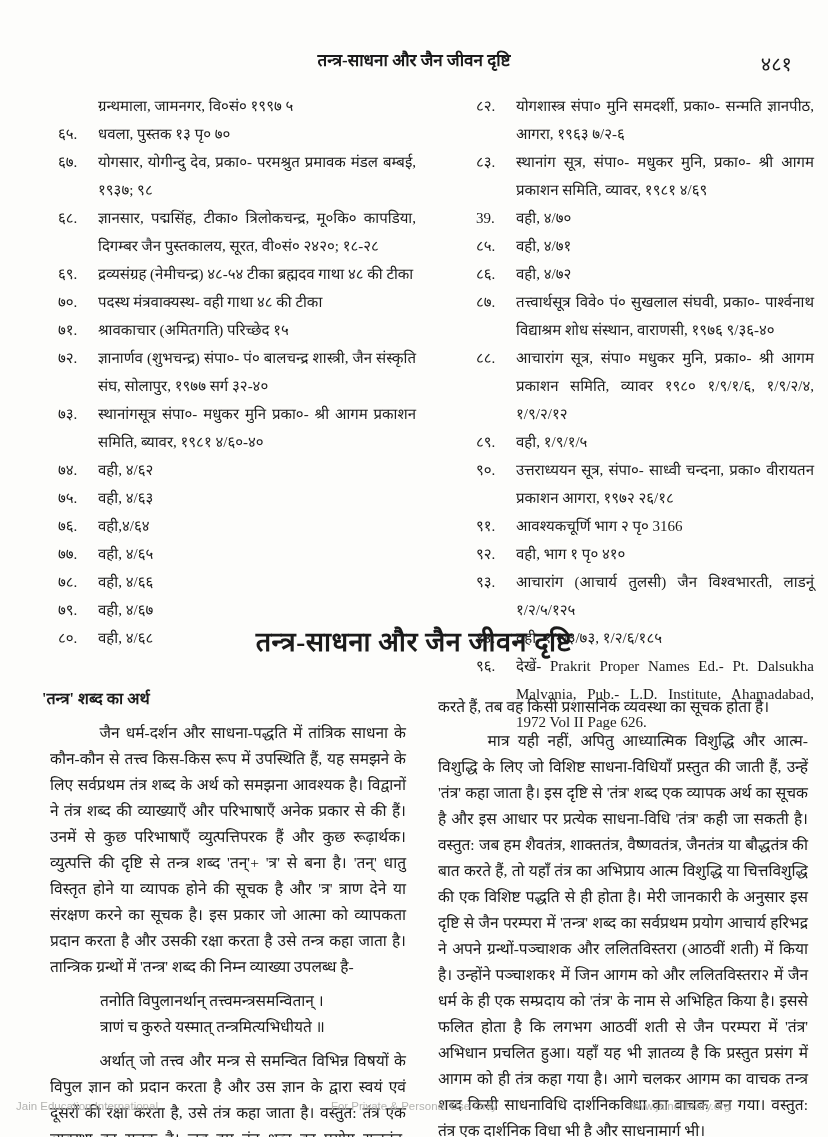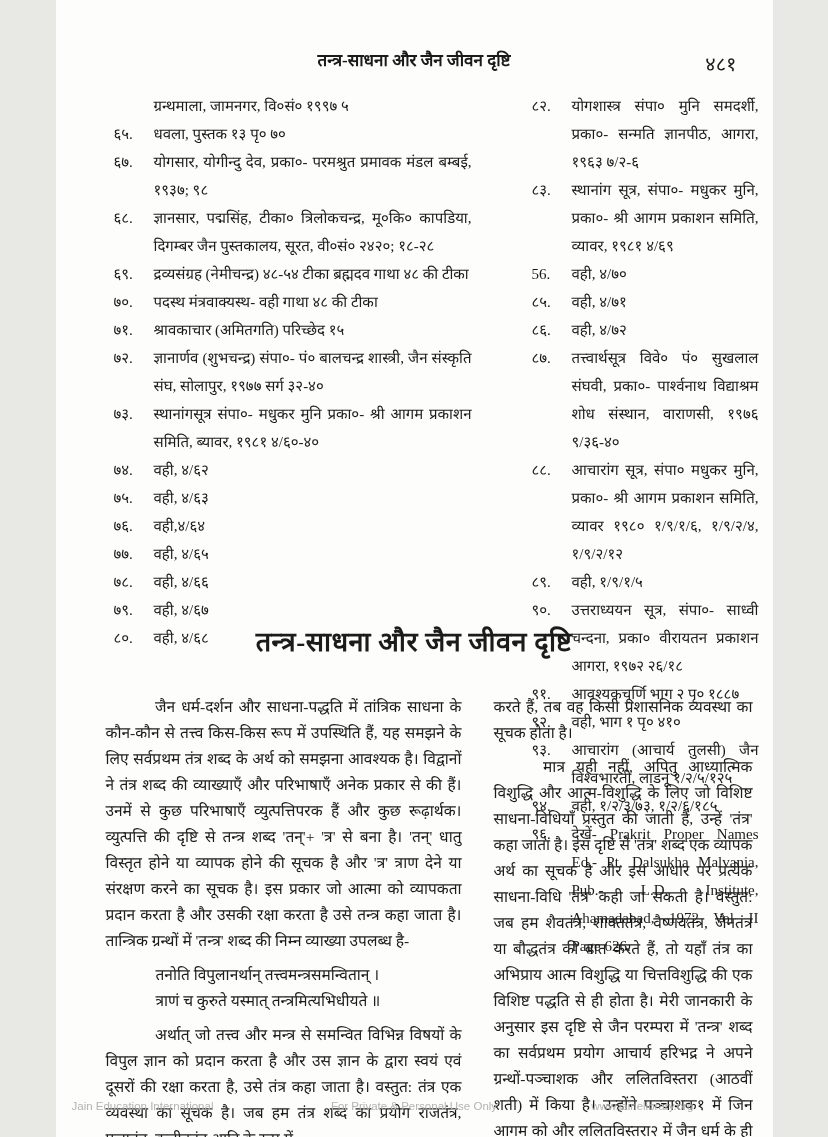--- a/index.html
+++ b/index.html
@@ -1,18 +1,18 @@
 <!DOCTYPE html>
 <html lang="hi"><head>
 <meta charset="utf-8">
 <style>
   html,body{margin:0;padding:0;background:#e8e8e4;}
   .page{
     position:relative;
-    width:717px;height:1137px;
+    width:828px;height:1137px;
     margin:0 auto;
     background:#fdfdfb;
     color:#1b1b1b;
     font-family:"Liberation Serif","DejaVu Serif",serif;
     overflow:hidden;
     box-sizing:border-box;
   }
   
   .running-header{
     position:absolute;top:48px;left:0;right:0;
@@ -195,21 +195,21 @@
           <span class="ref-num">८२.</span>
           <span class="ref-text">योगशास्त्र संपा० मुनि समदर्शी, प्रका०- सन्मति ज्ञानपीठ, आगरा, १९६३ ७/२-६</span>
         </div>
 
         <div class="ref-item">
           <span class="ref-num">८३.</span>
           <span class="ref-text">स्थानांग सूत्र, संपा०- मधुकर मुनि, प्रका०- श्री आगम प्रकाशन समिति, व्यावर, १९८१ ४/६९</span>
         </div>
 
         <div class="ref-item">
-          <span class="ref-num">56.</span>
+          <span class="ref-num">39.</span>
           <span class="ref-text">वही, ४/७०</span>
         </div>
 
         <div class="ref-item">
           <span class="ref-num">८५.</span>
           <span class="ref-text">वही, ४/७१</span>
         </div>
 
         <div class="ref-item">
           <span class="ref-num">८६.</span>
@@ -231,21 +231,21 @@
           <span class="ref-text">वही, १/९/१/५</span>
         </div>
 
         <div class="ref-item">
           <span class="ref-num">९०.</span>
           <span class="ref-text">उत्तराध्ययन सूत्र, संपा०- साध्वी चन्दना, प्रका० वीरायतन प्रकाशन आगरा, १९७२ २६/१८</span>
         </div>
 
         <div class="ref-item">
           <span class="ref-num">९१.</span>
-          <span class="ref-text">आवश्यकचूर्णि भाग २ पृ० १८८७</span>
+          <span class="ref-text">आवश्यकचूर्णि भाग २ पृ० 3166</span>
         </div>
 
         <div class="ref-item">
           <span class="ref-num">९२.</span>
           <span class="ref-text">वही, भाग १ पृ० ४१०</span>
         </div>
 
         <div class="ref-item">
           <span class="ref-num">९३.</span>
           <span class="ref-text">आचारांग (आचार्य तुलसी) जैन विश्वभारती, लाडनूं १/२/५/१२५</span>
@@ -260,20 +260,21 @@
           <span class="ref-num">९६.</span>
           <span class="ref-text">देखें- Prakrit Proper Names Ed.- Pt. Dalsukha Malvania, Pub.- L.D. Institute, Ahamadabad, 1972 Vol II Page 626.</span>
         </div>
       </div>
   </div>
 
   <div class="article-heading">तन्त्र-साधना और जैन जीवन दृष्टि</div>
 
   <div class="body-cols">
     <div class="body-col body-col-left">
+      <p class="subheading">'तन्त्र' शब्द का अर्थ</p>
       <p class="para indent">जैन धर्म-दर्शन और साधना-पद्धति में तांत्रिक साधना के कौन-कौन से तत्त्व किस-किस रूप में उपस्थिति हैं, यह समझने के लिए सर्वप्रथम तंत्र शब्द के अर्थ को समझना आवश्यक है। विद्वानों ने तंत्र शब्द की व्याख्याएँ और परिभाषाएँ अनेक प्रकार से की हैं। उनमें से कुछ परिभाषाएँ व्युत्पत्तिपरक हैं और कुछ रूढ़ार्थक। व्युत्पत्ति की दृष्टि से तन्त्र शब्द 'तन्'+ 'त्र' से बना है। 'तन्' धातु विस्तृत होने या व्यापक होने की सूचक है और 'त्र' त्राण देने या संरक्षण करने का सूचक है। इस प्रकार जो आत्मा को व्यापकता प्रदान करता है और उसकी रक्षा करता है उसे तन्त्र कहा जाता है। तान्त्रिक ग्रन्थों में 'तन्त्र' शब्द की निम्न व्याख्या उपलब्ध है-</p>
       <div class="verse">तनोति विपुलानर्थान् तत्त्वमन्त्रसमन्वितान् ।</div>
       <div class="verse">त्राणं च कुरुते यस्मात् तन्त्रमित्यभिधीयते ॥</div>
       <p class="para indent">अर्थात् जो तत्त्व और मन्त्र से समन्वित विभिन्न विषयों के विपुल ज्ञान को प्रदान करता है और उस ज्ञान के द्वारा स्वयं एवं दूसरों की रक्षा करता है, उसे तंत्र कहा जाता है। वस्तुत: तंत्र एक व्यवस्था का सूचक है। जब हम तंत्र शब्द का प्रयोग राजतंत्र, प्रजातंत्र, कुलीनतंत्र आदि के रूप में</p>
     </div>
     <div class="body-col body-col-right">
       <p class="para">करते हैं, तब वह किसी प्रशासनिक व्यवस्था का सूचक होता है।</p>
       <p class="para indent">मात्र यही नहीं, अपितु आध्यात्मिक विशुद्धि और आत्म-विशुद्धि के लिए जो विशिष्ट साधना-विधियाँ प्रस्तुत की जाती हैं, उन्हें 'तंत्र' कहा जाता है। इस दृष्टि से 'तंत्र' शब्द एक व्यापक अर्थ का सूचक है और इस आधार पर प्रत्येक साधना-विधि 'तंत्र' कही जा सकती है। वस्तुत: जब हम शैवतंत्र, शाक्ततंत्र, वैष्णवतंत्र, जैनतंत्र या बौद्धतंत्र की बात करते हैं, तो यहाँ तंत्र का अभिप्राय आत्म विशुद्धि या चित्तविशुद्धि की एक विशिष्ट पद्धति से ही होता है। मेरी जानकारी के अनुसार इस दृष्टि से जैन परम्परा में 'तन्त्र' शब्द का सर्वप्रथम प्रयोग आचार्य हरिभद्र ने अपने ग्रन्थों-पञ्चाशक और ललितविस्तरा (आठवीं शती) में किया है। उन्होंने पञ्चाशक१ में जिन आगम को और ललितविस्तरा२ में जैन धर्म के ही एक सम्प्रदाय को 'तंत्र' के नाम से अभिहित किया है। इससे फलित होता है कि लगभग आठवीं शती से जैन परम्परा में 'तंत्र' अभिधान प्रचलित हुआ। यहाँ यह भी ज्ञातव्य है कि प्रस्तुत प्रसंग में आगम को ही तंत्र कहा गया है। आगे चलकर आगम का वाचक तन्त्र शब्द किसी साधनाविधि दार्शनिकविधा का वाचक बन गया। वस्तुत: तंत्र एक दार्शनिक विधा भी है और साधनामार्ग भी।</p>
     </div>
   </div>

